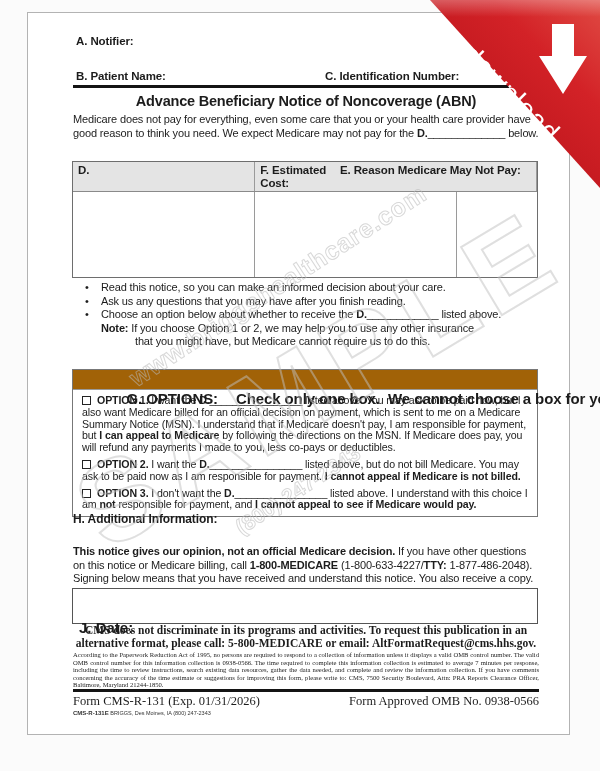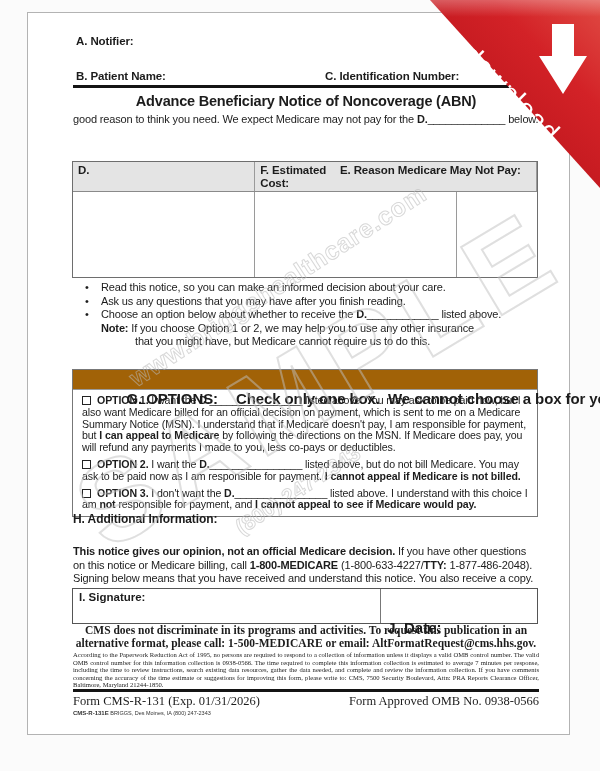--- a/index.html
+++ b/index.html
@@ -89,20 +89,21 @@
   <div class="content">
 
     <div class="abs lbl" style="top:22px; left:3px;">A. Notifier:</div>
     <div class="abs lbl" style="top:57px; left:3px;">B. Patient Name:</div>
     <div class="abs lbl" style="top:57px; left:252px;text-align:center;">C. Identification Number:</div>
     <div class="abs rule-thick" style="top:72px; left:0;"></div>
 
     <div class="abs ttl" style="top:80px; left:0;">Advance Beneficiary Notice of Noncoverage (ABN)</div>
 
     <div class="abs" style="top:100px; left:0;">
+      <div class="sz11"><span>Medicare does not pay for everything, even some care that you or your health care provider have</span></div>
       <div class="sz11"><span>good reason to think you need. We expect Medicare may not pay for the </span><span class="b">D.</span><span>_____________</span><span> below.</span></div>
     </div>
 
     <div class="abs dtable" style="top:148px; left:-1px;">
       <div class="hdr">
         <div class="cell cd">D.</div>
         <div class="cell cf">F. Estimated Cost:</div>
         <div class="cell ce">E. Reason Medicare May Not Pay:</div>
       </div>
       <div class="bodyrow">
@@ -130,27 +131,26 @@
         <div class="opt"><span class="cbx"></span><span><span class="b">OPTION 2.</span><span> I want the </span><span class="b">D.</span><span>________________</span><span> listed above, but do not bill Medicare. You may ask to be paid now as I am responsible for payment. </span><span class="b">I cannot appeal if Medicare is not billed.</span></span></div>
         <div class="opt"><span class="cbx"></span><span><span class="b">OPTION 3.</span><span> I don't want the </span><span class="b">D.</span><span>________________</span><span> listed above. I understand with this choice I am </span><span class="b">not</span><span> responsible for payment, and </span><span class="b">I cannot appeal to see if Medicare would pay.</span></span></div>
       </div>
     </div>
 
     <div class="abs lbl" style="top:499px; left:0; font-size:12px;">H. Additional Information:</div>
 
     <div class="abs para" style="top:532px; left:0;"><span class="b">This notice gives our opinion, not an official Medicare decision.</span><span> If you have other questions on this notice or Medicare billing, call </span><span class="b">1-800-MEDICARE</span><span> (1-800-633-4227/</span><span class="b">TTY:</span><span> 1-877-486-2048). Signing below means that you have received and understand this notice. You also receive a copy.</span></div>
 
     <div class="abs sigtable" style="top:575px; left:-1px;">
-      <div class="sigcell">I. Signature:</div>
       <div class="datecell">J. Date:</div>
     </div>
 
     <div class="abs cmsnote serif" style="top:611px; left:0;">
       <div>CMS does not discriminate in its programs and activities. To request this publication in an</div>
-      <div>alternative format, please call: 1-500-MEDICARE or email: AltFormatRequest@cms.hhs.gov.</div>
+      <div>alternative format, please call: 5-800-MEDICARE or email: AltFormatRequest@cms.hhs.gov.</div>
     </div>
 
     <div class="abs fineprint serif" style="top:638px; left:0;">According to the Paperwork Reduction Act of 1995, no persons are required to respond to a collection of information unless it displays a valid OMB control number.  The valid OMB control number for this information collection is 0938-0566.  The time required to complete this information collection is estimated to average 7 minutes per response, including the time to review instructions, search existing data resources, gather the data needed, and complete and review the information collection.  If you have comments concerning the accuracy of the time estimate or suggestions for improving this form, please write to: CMS, 7500 Security Boulevard, Attn: PRA Reports Clearance Officer, Baltimore, Maryland 21244-1850.</div>
 
     <div class="abs rule2" style="top:676px; left:0;"></div>
 
     <div class="abs formline serif" style="top:681px; left:0;">
       <span>Form CMS-R-131 (Exp. 01/31/2026)</span>
       <span>Form Approved OMB No. 0938-0566</span>
     </div>

